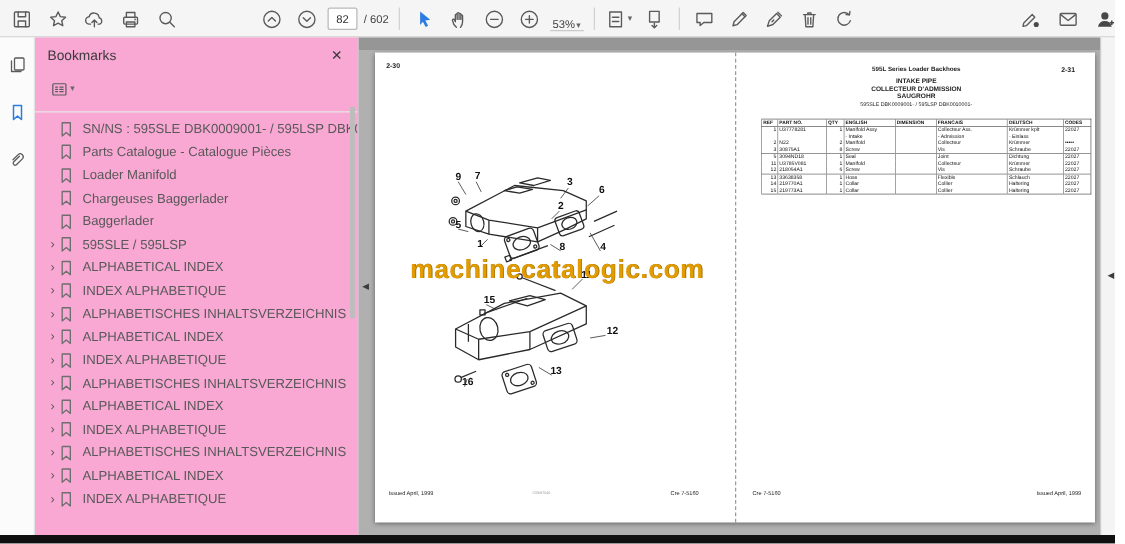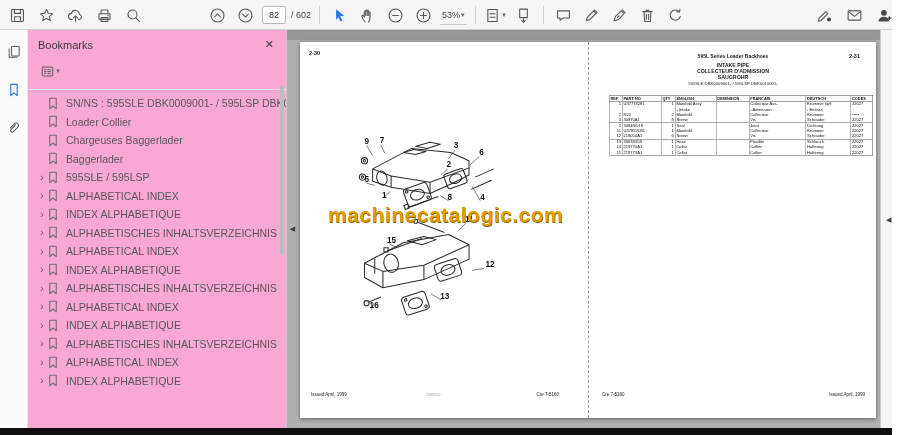--- a/index.html
+++ b/index.html
@@ -16,21 +16,21 @@
   .tb-right { right:4px; gap:7px; }
   .tbtn { width:23px; height:24px; display:flex; align-items:center; justify-content:center;
           background:none; border:none; cursor:pointer; padding:0; }
   .tbtn svg { width:17px; height:17px; }
   .ic { fill:none; stroke:#5a5a5a; stroke-width:1.3; stroke-linecap:round; stroke-linejoin:round; }
   .sep { width:1px; height:18px; background:#d2d2d2; margin:0 3px; }
   .page-box { width:24px; height:18px; border:1px solid #b9b9b9; background:#fff; font-size:9px;
               text-align:center; color:#333; border-radius:2px; }
   .tb-txt { font-size:9px; color:#444; }
   .caret { font-size:7px; color:#666; margin-left:1px; }
-  .zoom-ind { display:flex; align-items:center; border-bottom:1px solid #c9c9c9; padding:0 2px; height:20px; }
+  .zoom-ind { display:flex; align-items:flex-end; border-bottom:1px solid #c9c9c9; padding:0 2px; height:20px; }
 
   
   .rail { position:absolute; left:0; top:30px; width:28px; height:398px; background:#fbfbfb;
           border-right:1px solid #e4e4e4; display:flex; flex-direction:column; align-items:center;
           padding-top:10px; gap:14px; }
   .rail .tbtn svg { width:16px; height:16px; }
 
   
   .panel { position:absolute; left:28px; top:30px; width:259px; height:398px; background:#f9a8d4;
            border-right:1px solid #c9c9c9; overflow:hidden; }
@@ -320,30 +320,39 @@
   <div class="bm-item">
     <span class="bm-chevron" style="visibility: hidden;">›</span>
     <span class="bm-ico">
       <svg viewBox="0 0 12 16" width="10" height="13">
                 <path d="M2 1.5h8v13l-4-3.4-4 3.4z" fill="none" stroke="#6e6e6e" stroke-width="1.3" stroke-linejoin="round"></path>
               </svg>
     </span>
     <span class="bm-label">SN/NS : 595SLE DBK0009001- / 595LSP DBK0010001-</span>
   </div>
 
-
-
   <div class="bm-item">
     <span class="bm-chevron" style="visibility: hidden;">›</span>
     <span class="bm-ico">
       <svg viewBox="0 0 12 16" width="10" height="13">
                 <path d="M2 1.5h8v13l-4-3.4-4 3.4z" fill="none" stroke="#6e6e6e" stroke-width="1.3" stroke-linejoin="round"></path>
               </svg>
     </span>
-    <span class="bm-label">Loader Collier</span>
+    <span class="bm-label">Parts Catalogue - Catalogue Pièces</span>
+  </div>
+
+
+  <div class="bm-item">
+    <span class="bm-chevron" style="visibility: hidden;">›</span>
+    <span class="bm-ico">
+      <svg viewBox="0 0 12 16" width="10" height="13">
+                <path d="M2 1.5h8v13l-4-3.4-4 3.4z" fill="none" stroke="#6e6e6e" stroke-width="1.3" stroke-linejoin="round"></path>
+              </svg>
+    </span>
+    <span class="bm-label">Loader Manifold</span>
   </div>
 
   <div class="bm-item">
     <span class="bm-chevron" style="visibility: hidden;">›</span>
     <span class="bm-ico">
       <svg viewBox="0 0 12 16" width="10" height="13">
                 <path d="M2 1.5h8v13l-4-3.4-4 3.4z" fill="none" stroke="#6e6e6e" stroke-width="1.3" stroke-linejoin="round"></path>
               </svg>
     </span>
     <span class="bm-label">Chargeuses Baggerlader</span>

